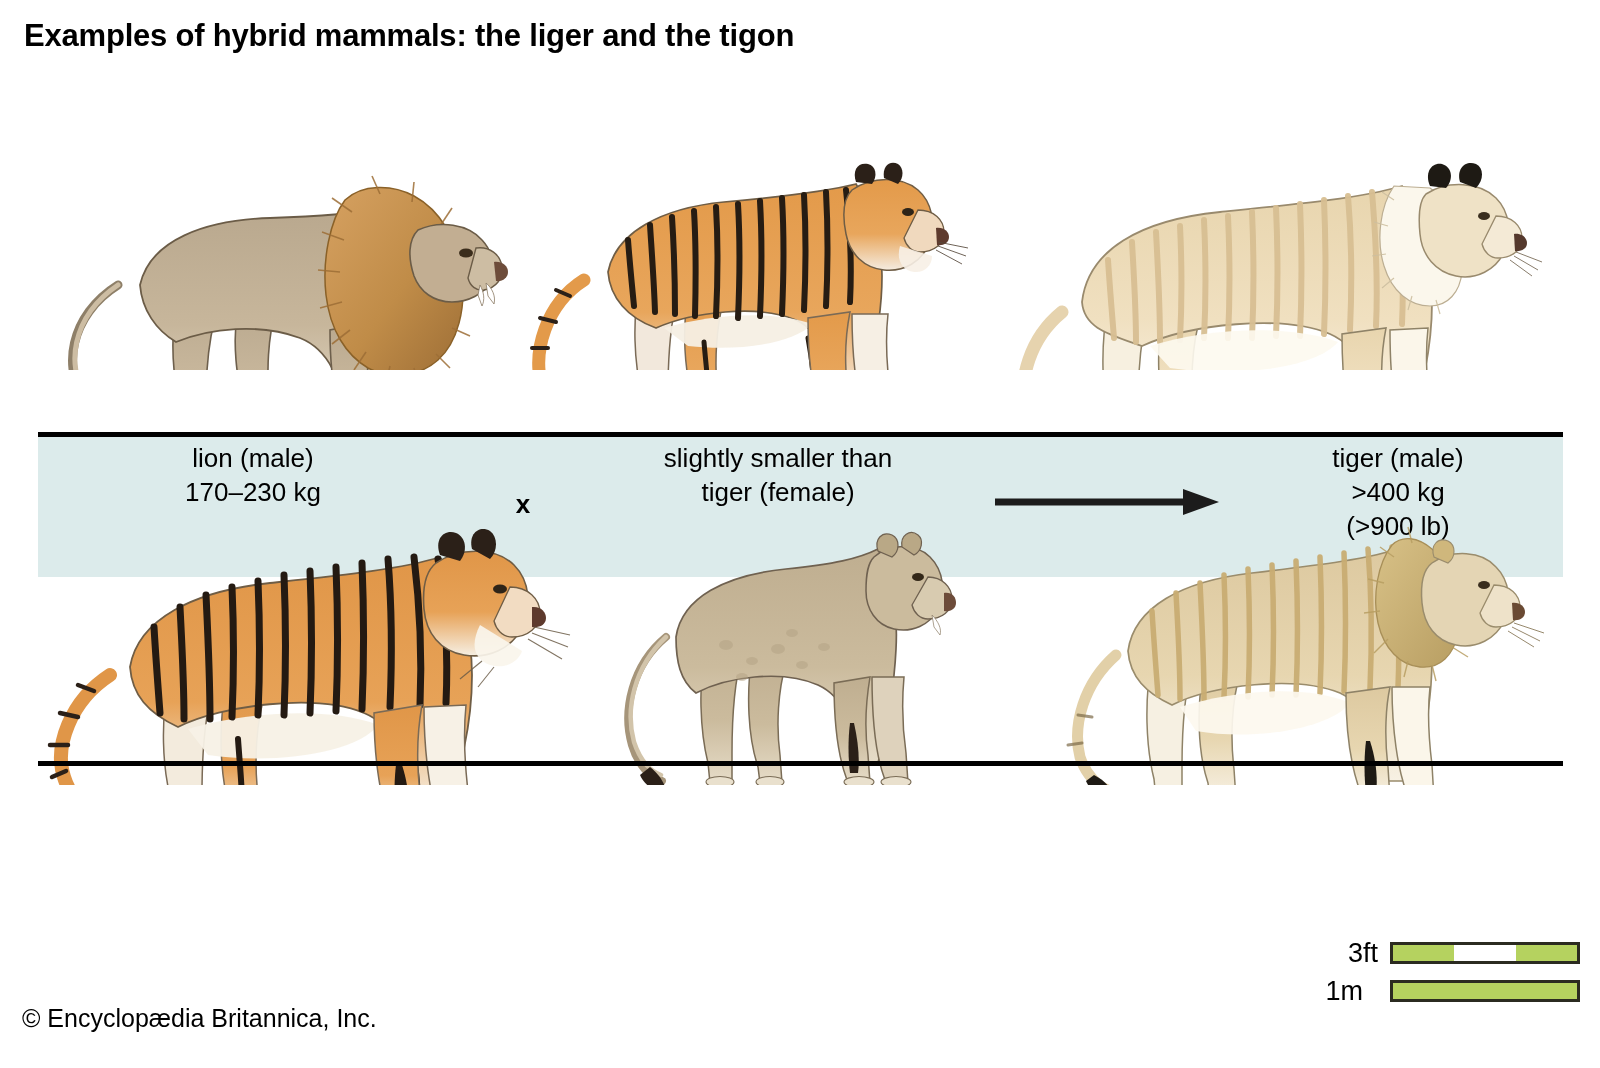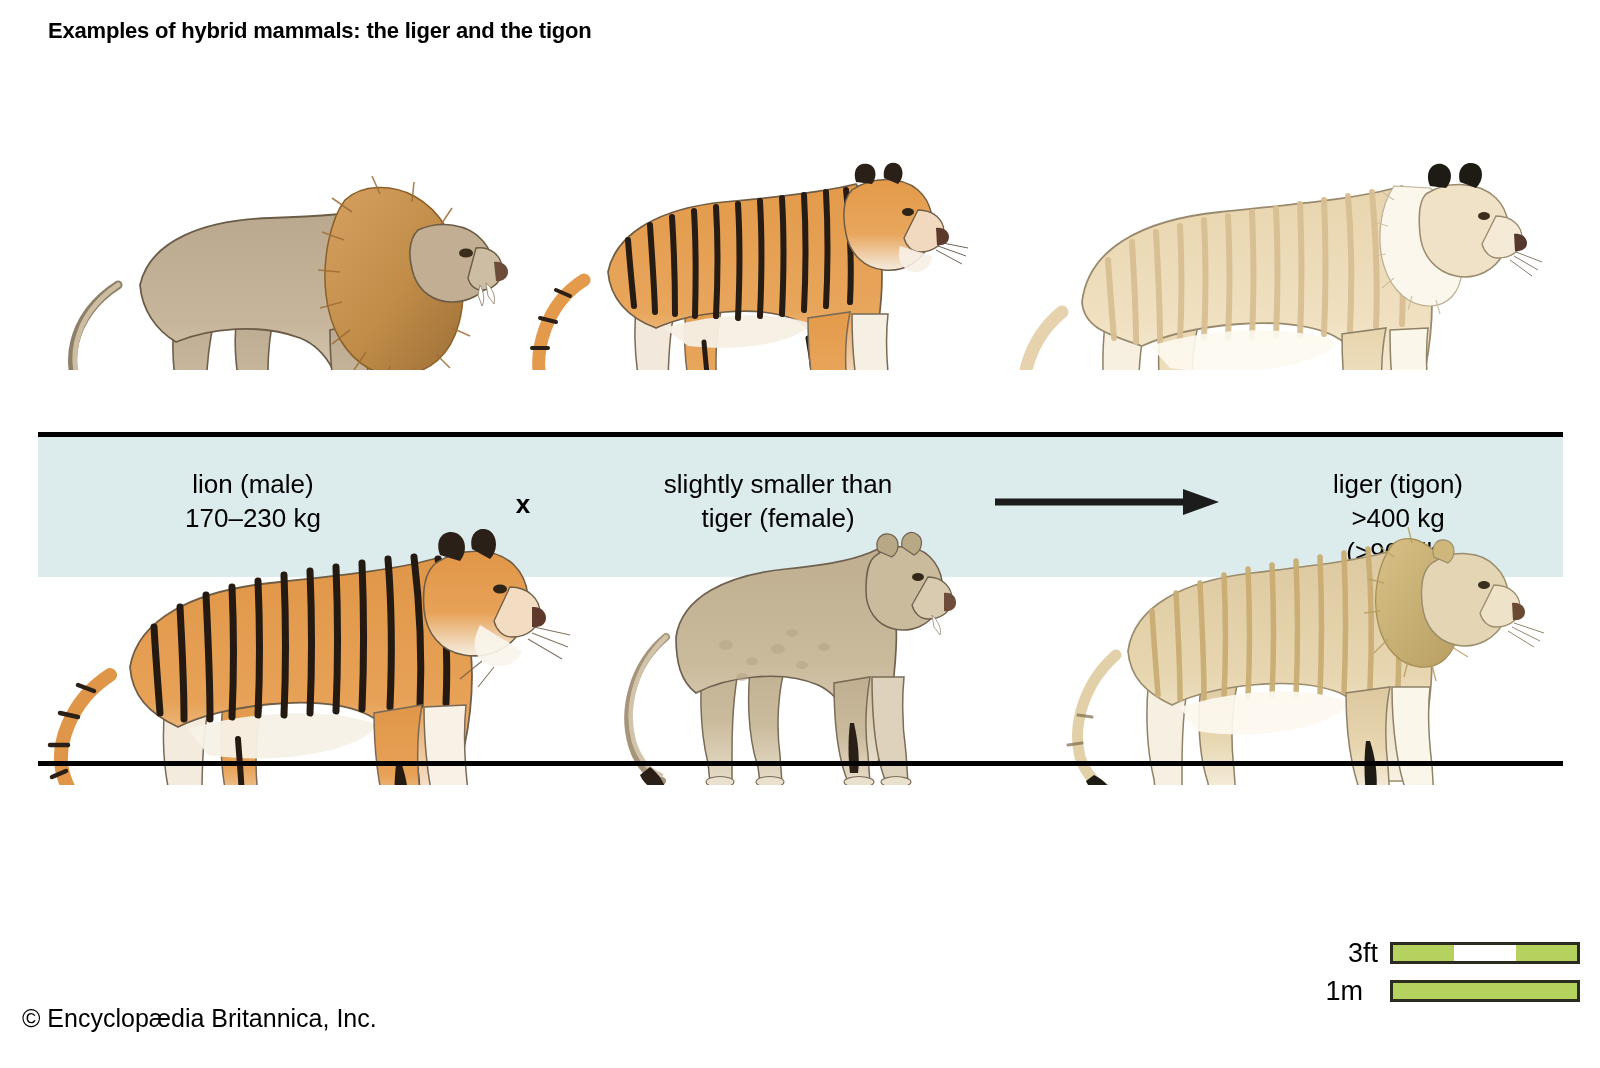--- a/index.html
+++ b/index.html
@@ -6,23 +6,22 @@
   body{
     width:1600px;height:1068px;
     background:#ffffff;
     font-family:"Liberation Sans", sans-serif;
     color:#000000;
     position:relative;
     overflow:hidden;
   }
   #title{
     position:absolute;left:24px;top:18px;
-    font-size:22px;font-weight:bold;letter-spacing:-0.2px;
+    font-size:31px;font-weight:bold;letter-spacing:-0.2px;
     white-space:nowrap;
-    margin-left:24px;
   }
   .row{position:absolute;left:0;width:1600px;}
   #row1{top:80px;height:420px;}
   #row2{top:515px;height:410px;}
 
   .art{position:absolute;left:0;top:0;width:1600px;}
   .art svg{display:block;}
 
   .panel{
     position:absolute;left:38px;width:1525px;
@@ -40,21 +39,21 @@
   .c-left{width:430px;}
   .c-x{width:110px;}
   .c-mid{width:400px;}
   .c-arrow{width:255px;}
   .c-right{width:330px;}
 
   .lines{
     text-align:center;
     font-size:26px;
     line-height:34px;
-    padding-top:30px;
+    padding-top:4px;
     white-space:nowrap;
   }
   .lines div{display:block;}
 
   .xmark{
     text-align:center;
     font-size:26px;
     font-weight:bold;
     padding-top:52px;
   }
@@ -381,21 +380,21 @@
       <div class="cell c-arrow">
         <div class="arrowwrap">
           <svg width="230" height="30" viewBox="0 0 230 30">
             <line x1="4" y1="15" x2="196" y2="15" stroke="#1c1c1c" stroke-width="7"></line>
             <polygon points="192,2 228,15 192,28" fill="#1c1c1c"></polygon>
           </svg>
         </div>
       </div>
       <div class="cell c-right">
         <div class="lines">
-          <div>liger (tigon)</div>
+          <div>tiger (male)</div>
           <div>&gt;400 kg</div>
           <div>(&gt;900 lb)</div>
         </div>
       </div>
     </div>
   </div>
 </div>
 
 <div class="row" id="row2">
 

